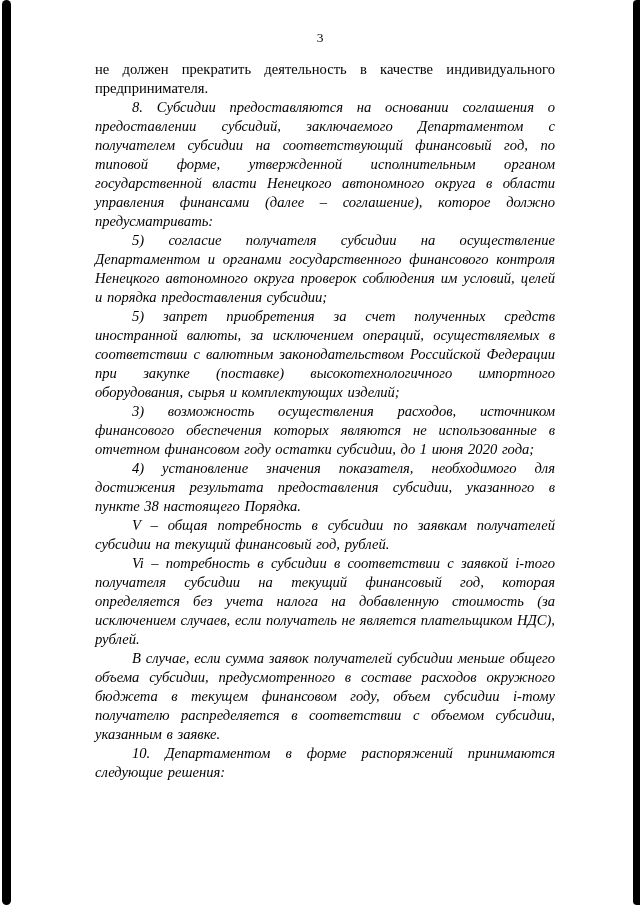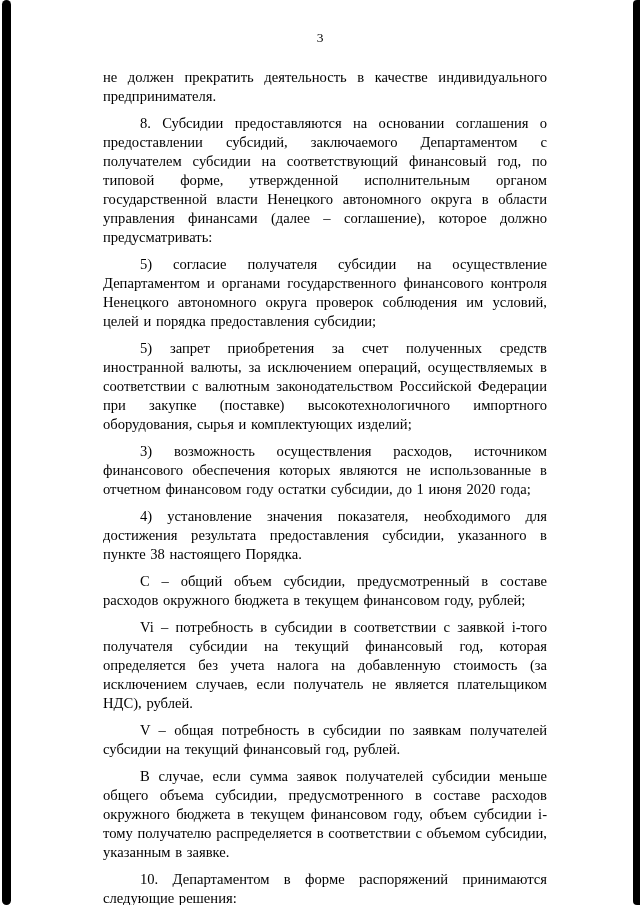--- a/index.html
+++ b/index.html
@@ -43,25 +43,26 @@
     position: absolute;
     top: 60px;
     left: 95px;
     width: 460px;
     font-size: 14.6px;
     line-height: 19px;
     text-align: justify;
     word-spacing: 1px;
   }
   .content p {
-    margin: 8px;
+    margin: 0;
     padding: 0;
   }
   .content p.indent {
     text-indent: 37px;
+    font-style: italic;
   }
 </style>
 </head>
 <body>
 
 <div class="page">
   <div class="scan-bar left"></div>
   <div class="scan-bar right"></div>
   <div class="page-number">3</div>
   <div class="content">
@@ -74,24 +75,23 @@
 
       <p class="indent">5) запрет приобретения за счет полученных средств иностранной валюты, за исключением операций, осуществляемых в соответствии с валютным законодательством Российской Федерации при закупке (поставке) высокотехнологичного импортного оборудования, сырья и комплектующих изделий;</p>
 
       <p class="indent">3) возможность осуществления расходов, источником финансового обеспечения которых являются не использованные в отчетном финансовом году остатки субсидии, до 1 июня 2020 года;</p>
 
       <p class="indent">4) установление значения показателя, необходимого для достижения результата предоставления субсидии, указанного в пункте 38 настоящего Порядка.</p>
 
 
 
 
-      <p class="indent">C – общий объем субсидии, предусмотренный в составе расходов окружного бюджета в текущем финансовом году, рублей;</p>
+
+      <p class="indent">V – общая потребность в субсидии по заявкам получателей субсидии на текущий финансовый год, рублей.</p>
 
       <p class="indent">Vi – потребность в субсидии в соответствии с заявкой i-того получателя субсидии на текущий финансовый год, которая определяется без учета налога на добавленную стоимость (за исключением случаев, если получатель не является плательщиком НДС), рублей.</p>
-
-      <p class="indent">V – общая потребность в субсидии по заявкам получателей субсидии на текущий финансовый год, рублей.</p>
 
       <p class="indent">В случае, если сумма заявок получателей субсидии меньше общего объема субсидии, предусмотренного в составе расходов окружного бюджета в текущем финансовом году, объем субсидии i-тому получателю распределяется в соответствии с объемом субсидии, указанным в заявке.</p>
 
       <p class="indent">10. Департаментом в форме распоряжений принимаются следующие решения:</p>
 
     </div>
 </div>
 
 </body></html>

